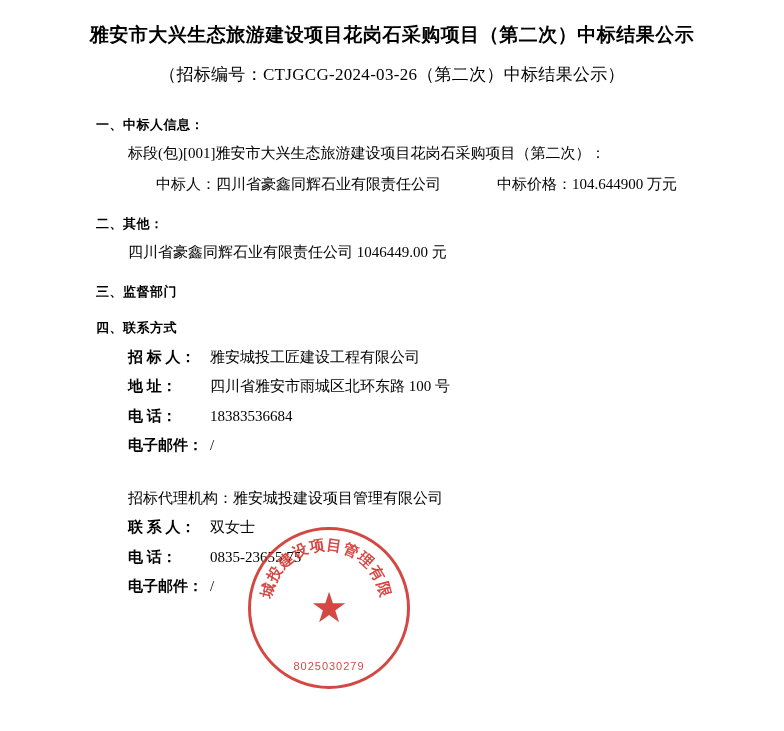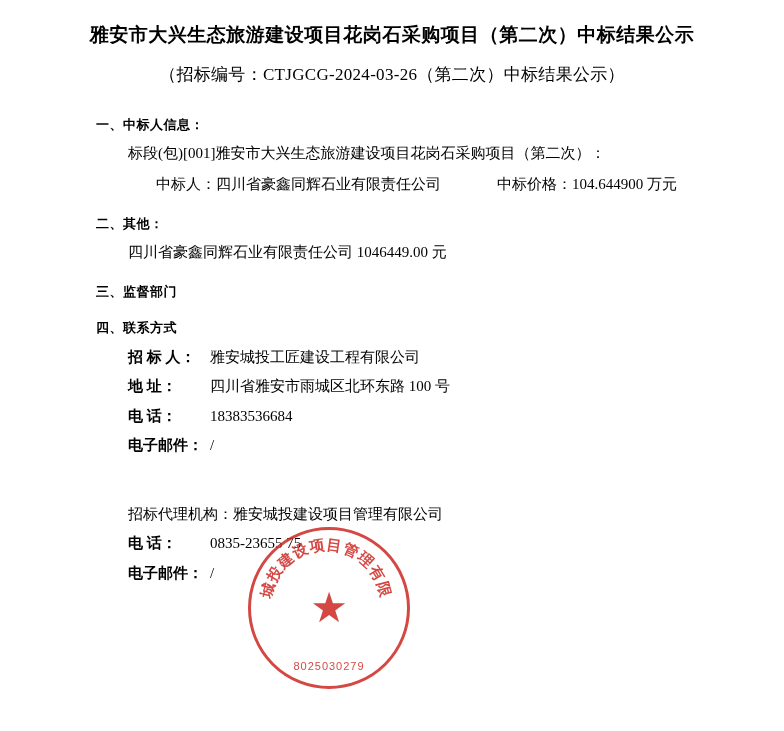--- a/index.html
+++ b/index.html
@@ -76,21 +76,21 @@
   }
   .contact-label {
     display: inline-block;
     width: 82px;
     font-weight: bold;
   }
   .contact-value {
     display: inline-block;
   }
   .agent-block {
-    margin-top: 40px;
+    margin-top: 24px;
   }
   
   .seal {
     position: absolute;
     left: 248px;
     top: 527px;
     width: 156px;
     height: 156px;
     border: 3px solid #cf2f2a;
     border-radius: 50%;
@@ -169,20 +169,23 @@
     <div class="contact-row">
       <span class="contact-label">电     话：</span><span class="contact-value">18383536684</span>
     </div>
     <div class="contact-row">
       <span class="contact-label">电子邮件：</span><span class="contact-value">/</span>
     </div>
 
     <div class="agent-block">
       <div class="contact-row">
         <span>招标代理机构：</span><span class="contact-value">雅安城投建设项目管理有限公司</span>
+      </div>
+      <div class="contact-row">
+        <span class="contact-label">联 系 人：</span><span class="contact-value">双女士</span>
       </div>
       <div class="contact-row">
         <span class="contact-label">电     话：</span><span class="contact-value">0835-23655 75</span>
       </div>
       <div class="contact-row">
         <span class="contact-label">电子邮件：</span><span class="contact-value">/</span>
       </div>
     </div>
 
   </div>

